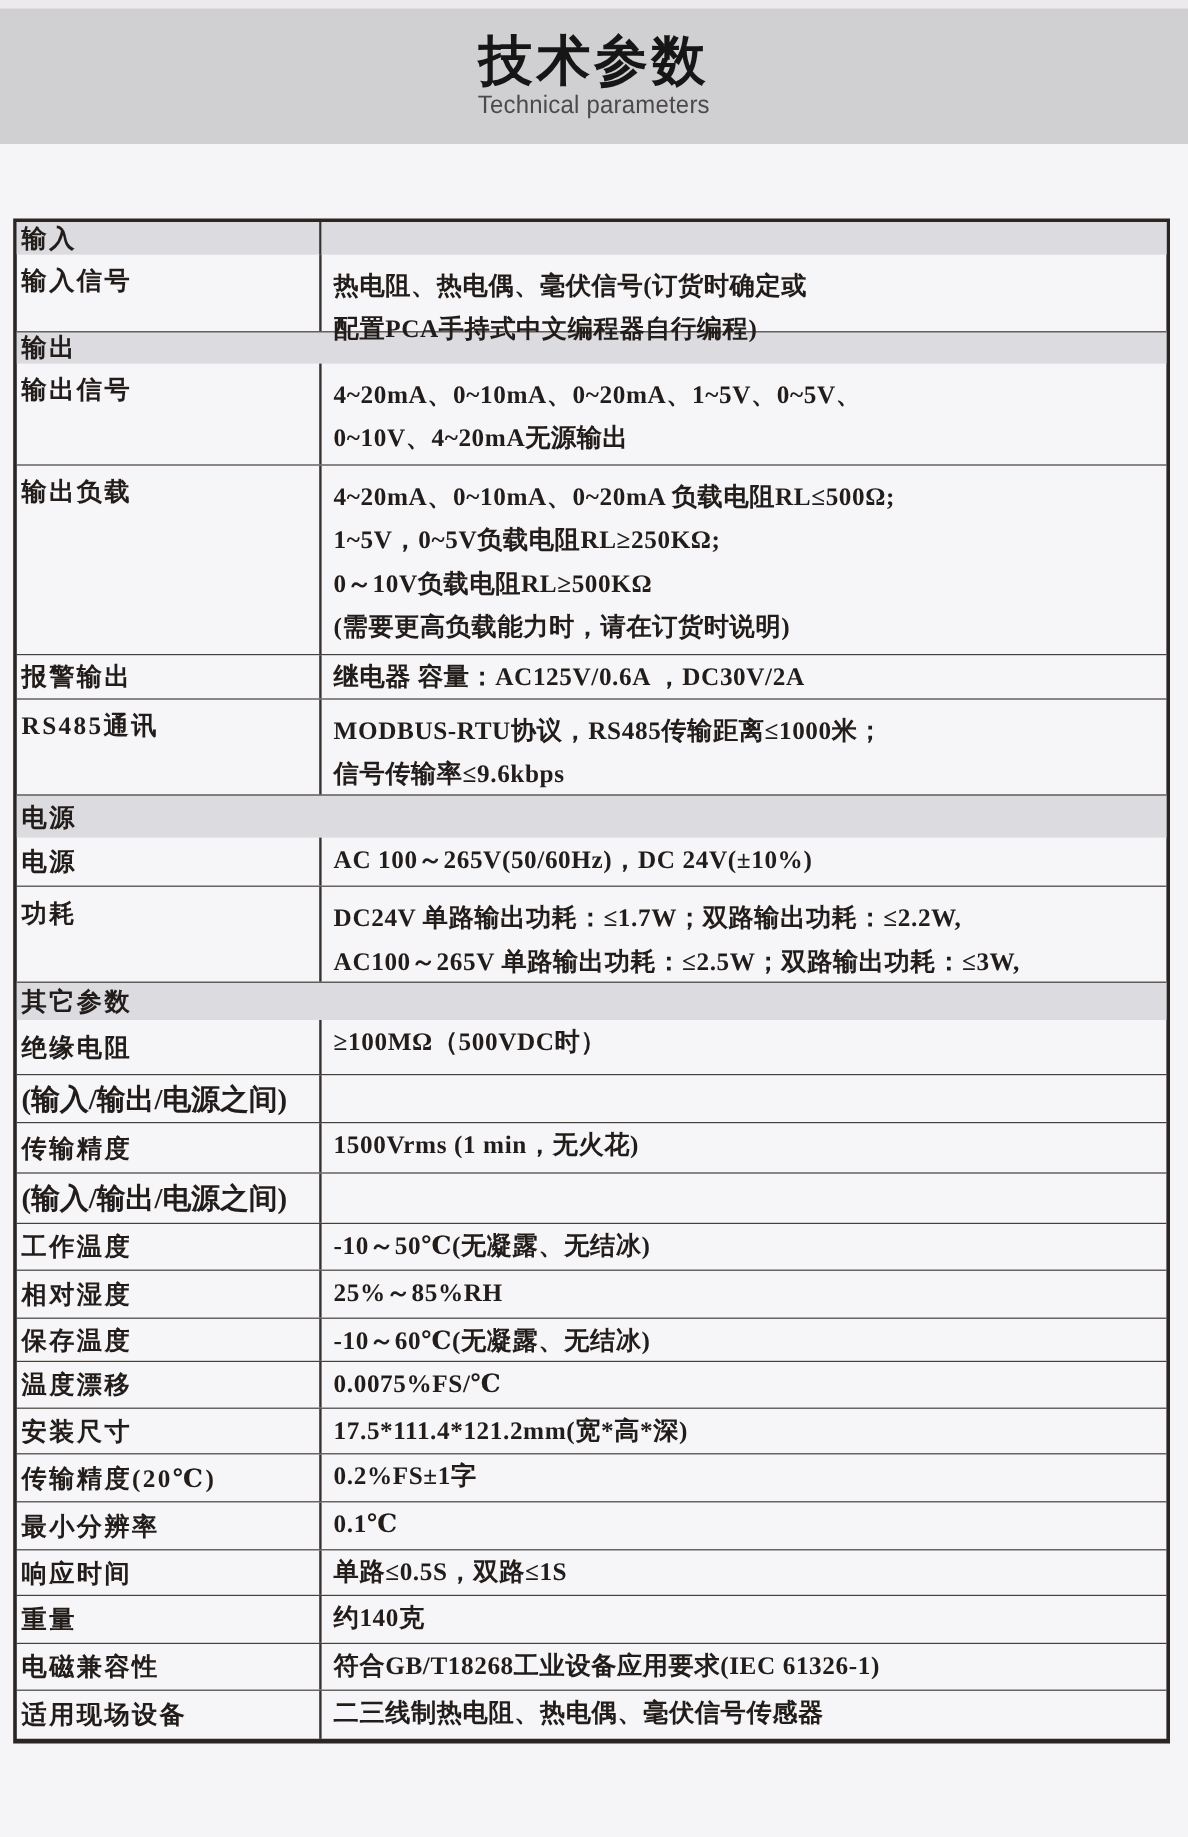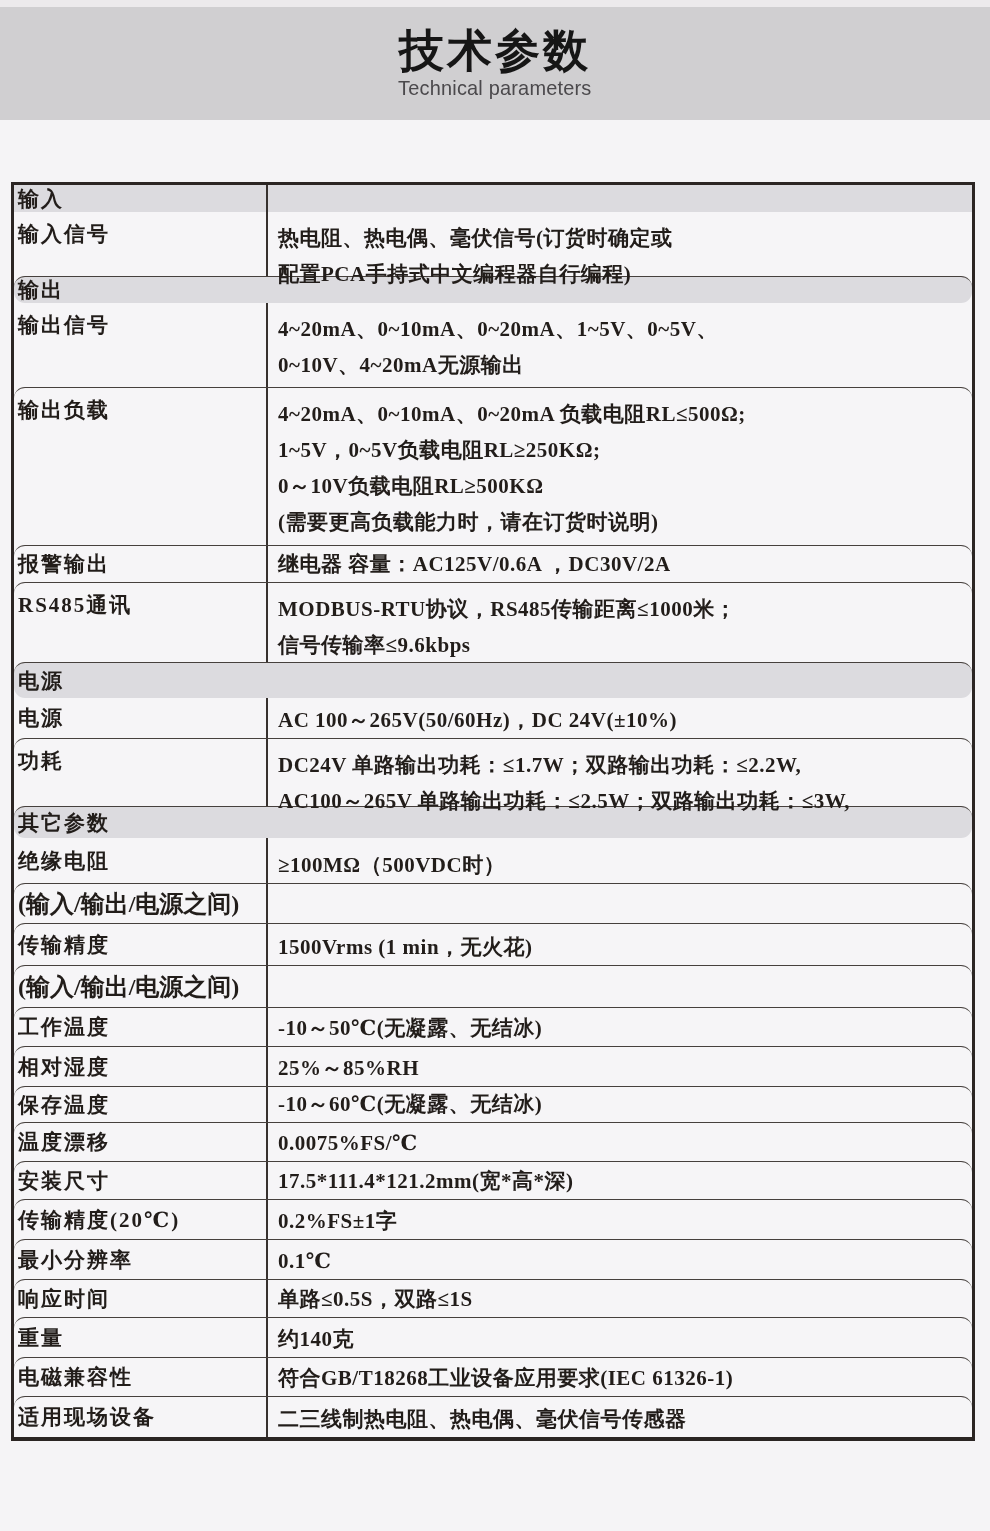--- a/index.html
+++ b/index.html
@@ -29,33 +29,32 @@
     margin:62px 0 0 11px;
     width:964px;
     box-sizing:border-box;
     background:#f6f5f7;
     border:3px solid #2b2523;
     border-bottom-width:4px;
   }
   .row{
     display:flex;box-sizing:border-box;
     border-top:1.5px solid #46403d;
-    border-radius:11px;
   }
   .row.no-top{border-top:none;}
   .lc{
     width:254px;flex:0 0 254px;box-sizing:border-box;
     border-right:2px solid #37312e;
     padding-left:4px;
     display:flex;flex-direction:column;justify-content:center;
   }
   .rc{
     flex:1;box-sizing:border-box;
     padding-left:10px;
-    display:flex;flex-direction:column;justify-content:flex-end;
+    display:flex;flex-direction:column;justify-content:flex-start;
   }
   .top{justify-content:flex-start;padding-top:8px;}
   .lbl{
     font-size:21px;font-weight:bold;letter-spacing:2px;white-space:nowrap;
   }
   .lbl.tight{letter-spacing:0;font-size:24px;}
   .vl{
     font-size:21px;font-weight:bold;letter-spacing:0.5px;
     line-height:36px;white-space:nowrap;
   }
@@ -145,21 +144,21 @@
 
   <div class="row no-top" style="height:40px">
     <div class="lc">
       <span class="lbl">电源</span>
     </div>
     <div class="rc">
       <div class="vl">AC 100～265V(50/60Hz)，DC 24V(±10%)</div>
     </div>
   </div>
 
-  <div class="row" style="height:68px">
+  <div class="row" style="height:80px">
     <div class="lc top">
       <span class="lbl">功耗</span>
     </div>
     <div class="rc top">
       <div class="vl">DC24V 单路输出功耗：≤1.7W；双路输出功耗：≤2.2W,</div>
       <div class="vl">AC100～265V 单路输出功耗：≤2.5W；双路输出功耗：≤3W,</div>
     </div>
   </div>
 
   <div class="row sec one" style="height:32px">

